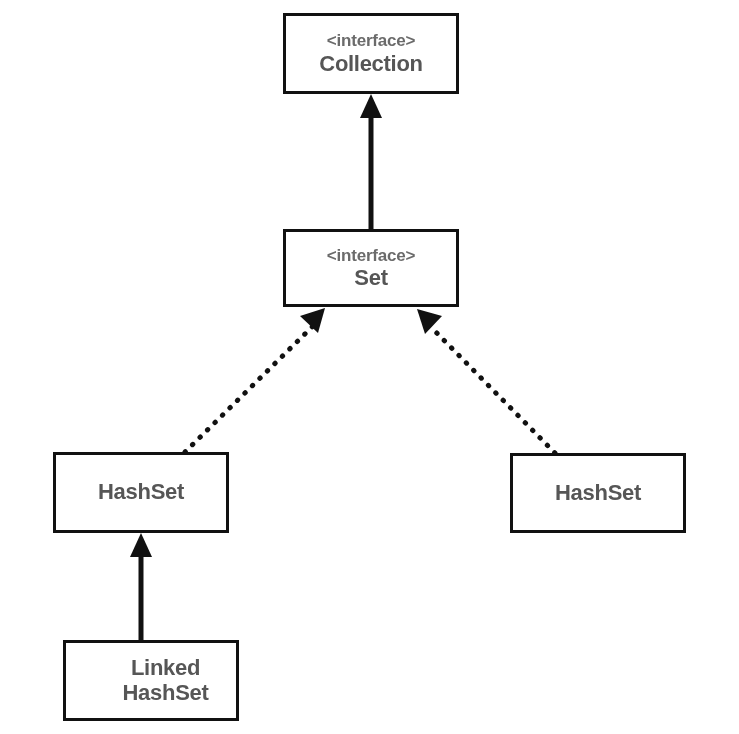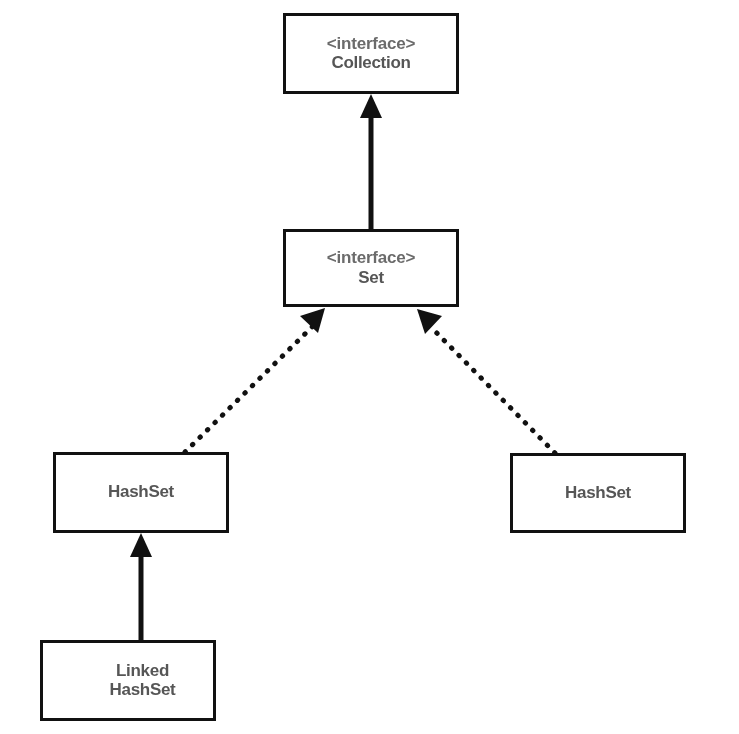--- a/index.html
+++ b/index.html
@@ -40,32 +40,32 @@
   }
   .node-stereotype {
     font-size: 17px;
     font-weight: bold;
     color: #6b6b6b;
     line-height: 1.15;
     letter-spacing: -0.2px;
     margin-bottom: 1px;
   }
   .node-title {
-    font-size: 17px;
+    font-size: 22px;
     font-weight: bold;
     color: #565656;
     line-height: 1.1;
     letter-spacing: -0.3px;
     white-space: pre-line;
   }
   #node-collection { left: 283px; top: 13px;  width: 176px; height: 81px; }
   #node-set        { left: 283px; top: 229px; width: 176px; height: 78px; }
   #node-hashset    { left: 53px;  top: 452px; width: 176px; height: 81px; }
   #node-treeset    { left: 510px; top: 453px; width: 176px; height: 80px; }
-  #node-linkedhashset { left: 40px; top: 640px; width: 176px; height: 81px; padding-left: 29px; }
+  #node-linkedhashset { left: 63px; top: 640px; width: 176px; height: 81px; padding-left: 29px; }
 </style>
 </head>
 <body>
 
 <div id="diagram-canvas">
 
   <svg id="edge-layer" viewBox="0 0 739 734" width="739" height="734" xmlns="http://www.w3.org/2000/svg">
 
     <g>
       <line x1="371" y1="229" x2="371" y2="110" stroke="#111111" stroke-width="5"></line>

